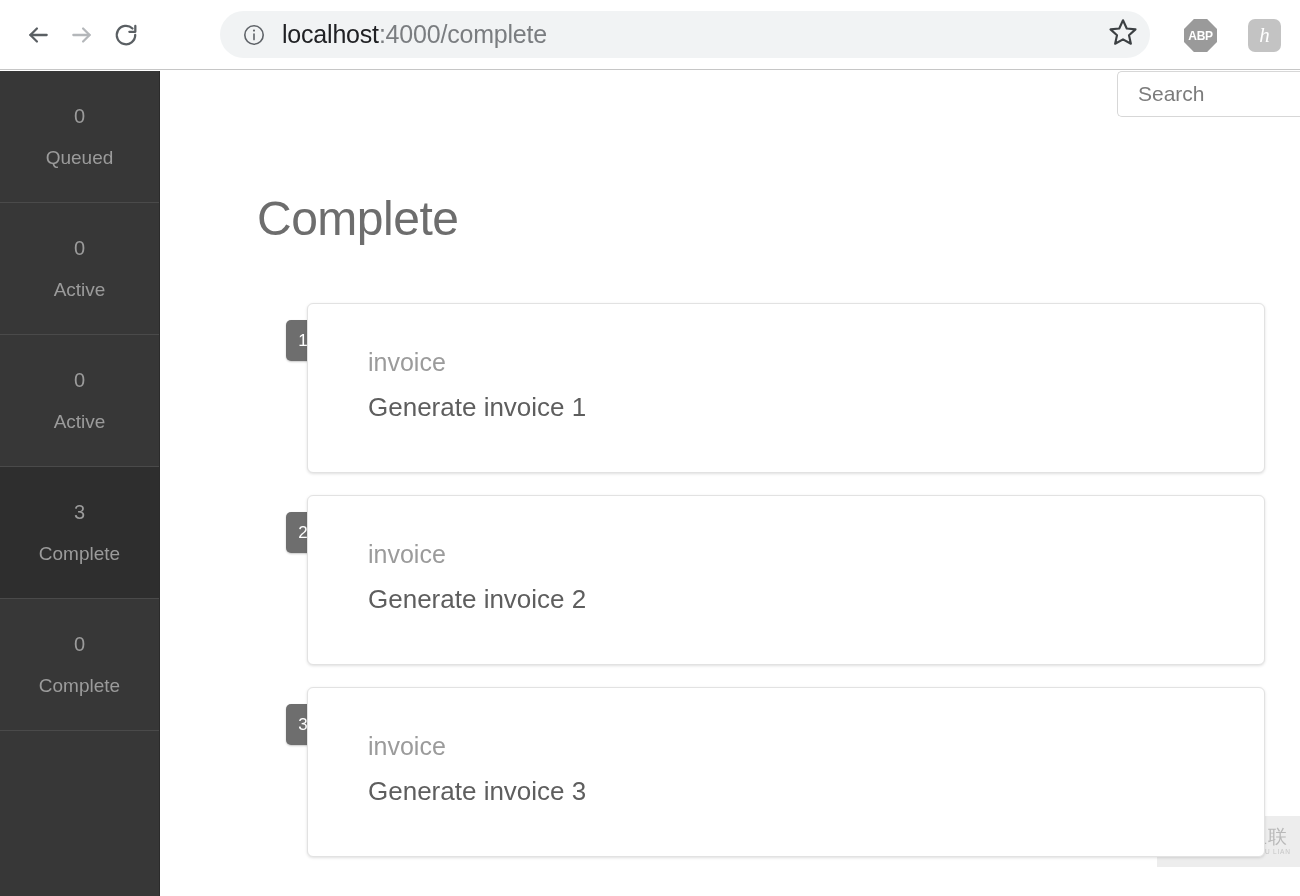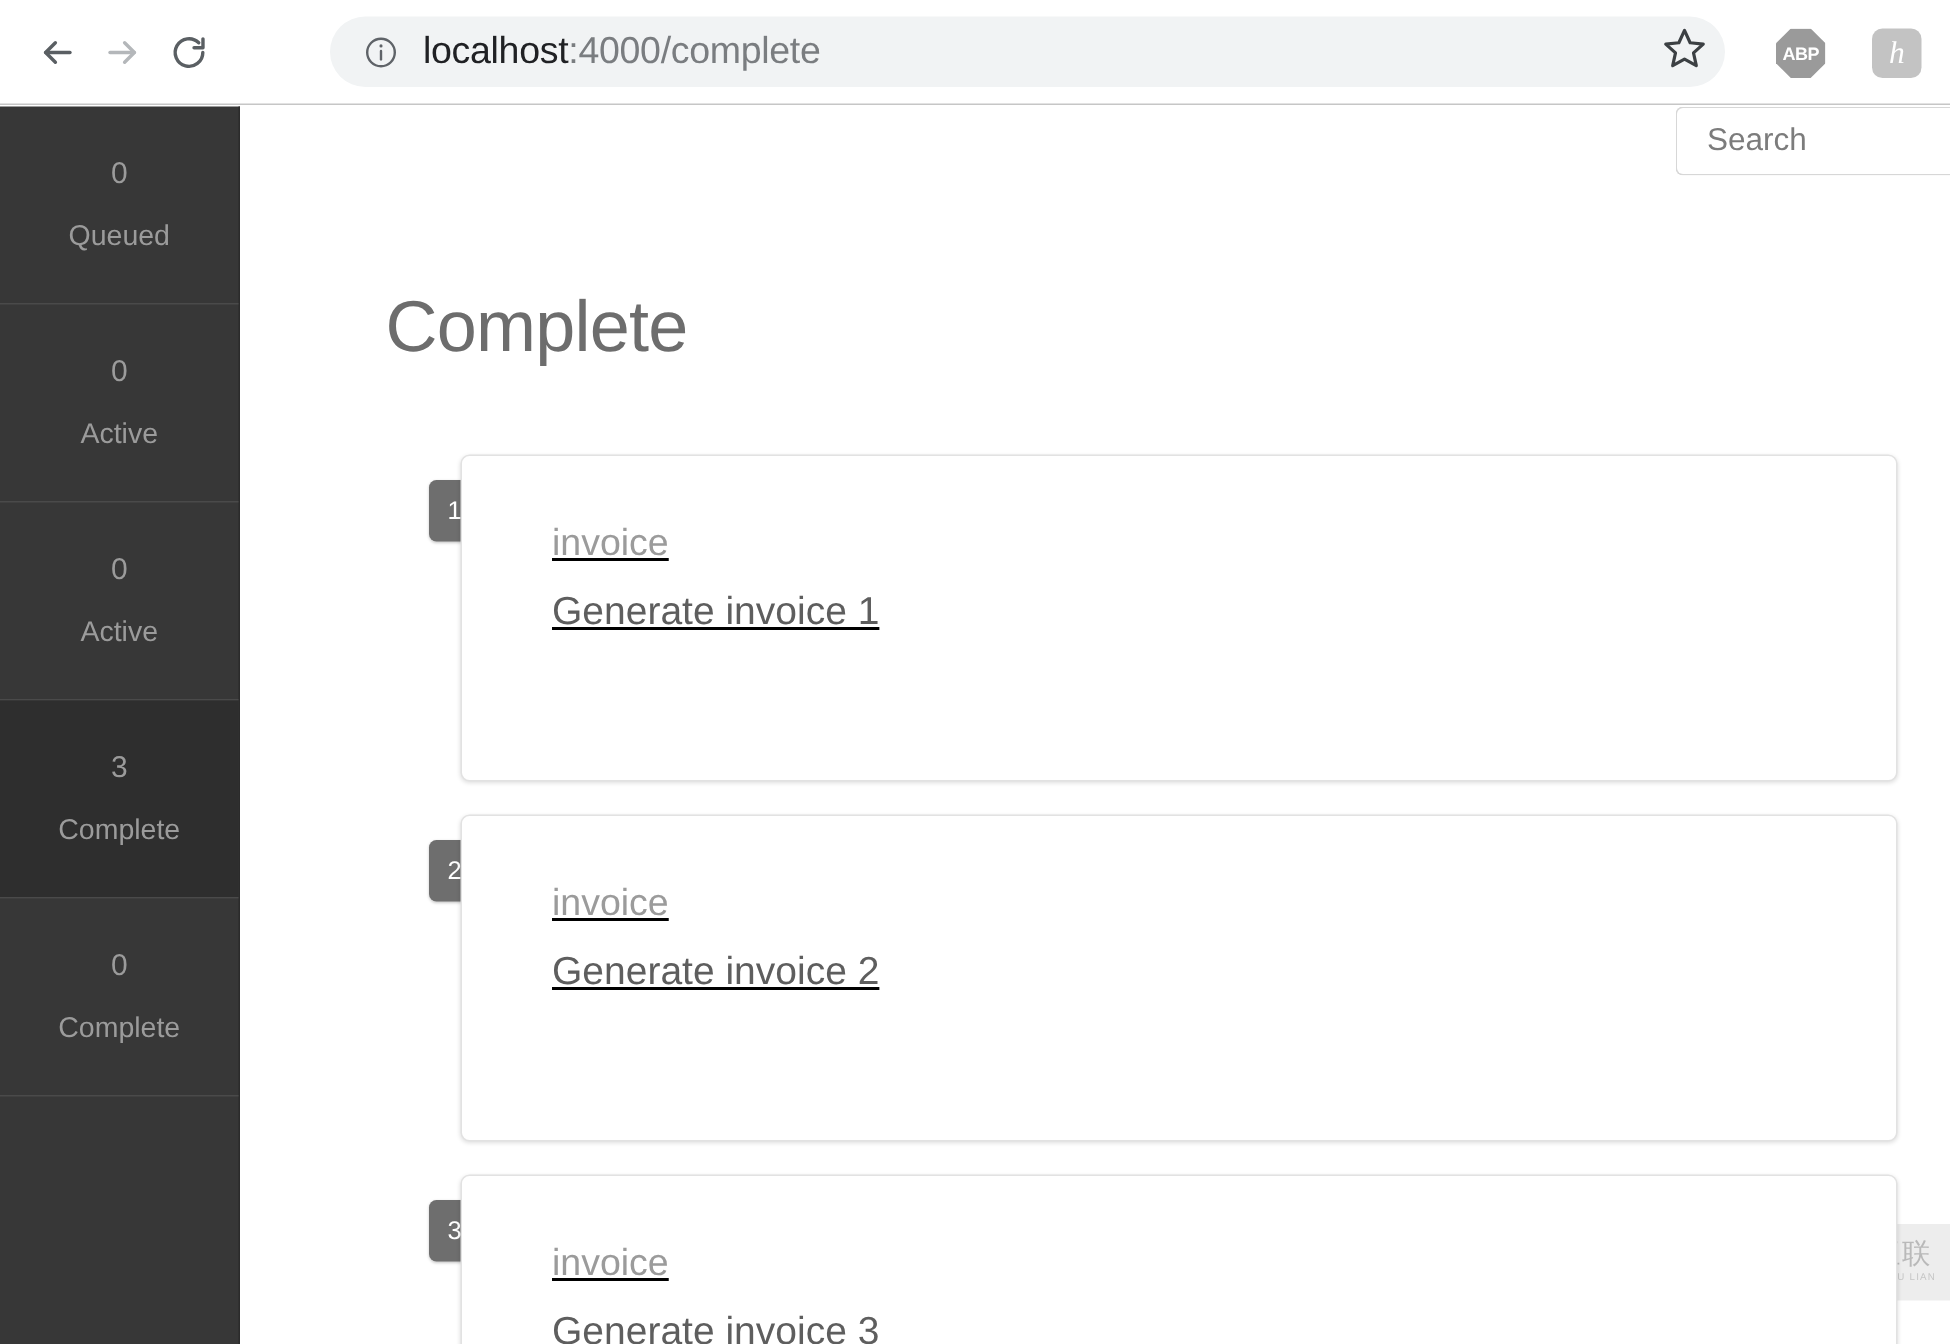--- a/index.html
+++ b/index.html
@@ -143,28 +143,27 @@
     background: #6e6e6e;
     border-radius: 5px;
     color: #ffffff;
     font-size: 17px;
     display: flex; align-items: center; justify-content: center;
     box-shadow: 0 1px 2px rgba(0,0,0,0.22);
     z-index: 1;
   }
   .job-card {
     position: relative;
-    width: 958px; height: 218px;
+    width: 958px; height: 170px;
     background: #ffffff;
     border: 1px solid #e2e2e2;
     border-radius: 6px;
     box-shadow: 0 1px 3px rgba(0,0,0,0.13);
     padding: 46px 0 16px 60px;
     z-index: 2;
-    text-decoration: underline;
   }
   .job-queue {
     font-size: 25px; color: #9b9b9b;
     line-height: 1.0; margin-bottom: 19px;
   }
   .job-name {
     font-size: 26px; color: #5e5e5e;
     line-height: 1.0;
   }
 

